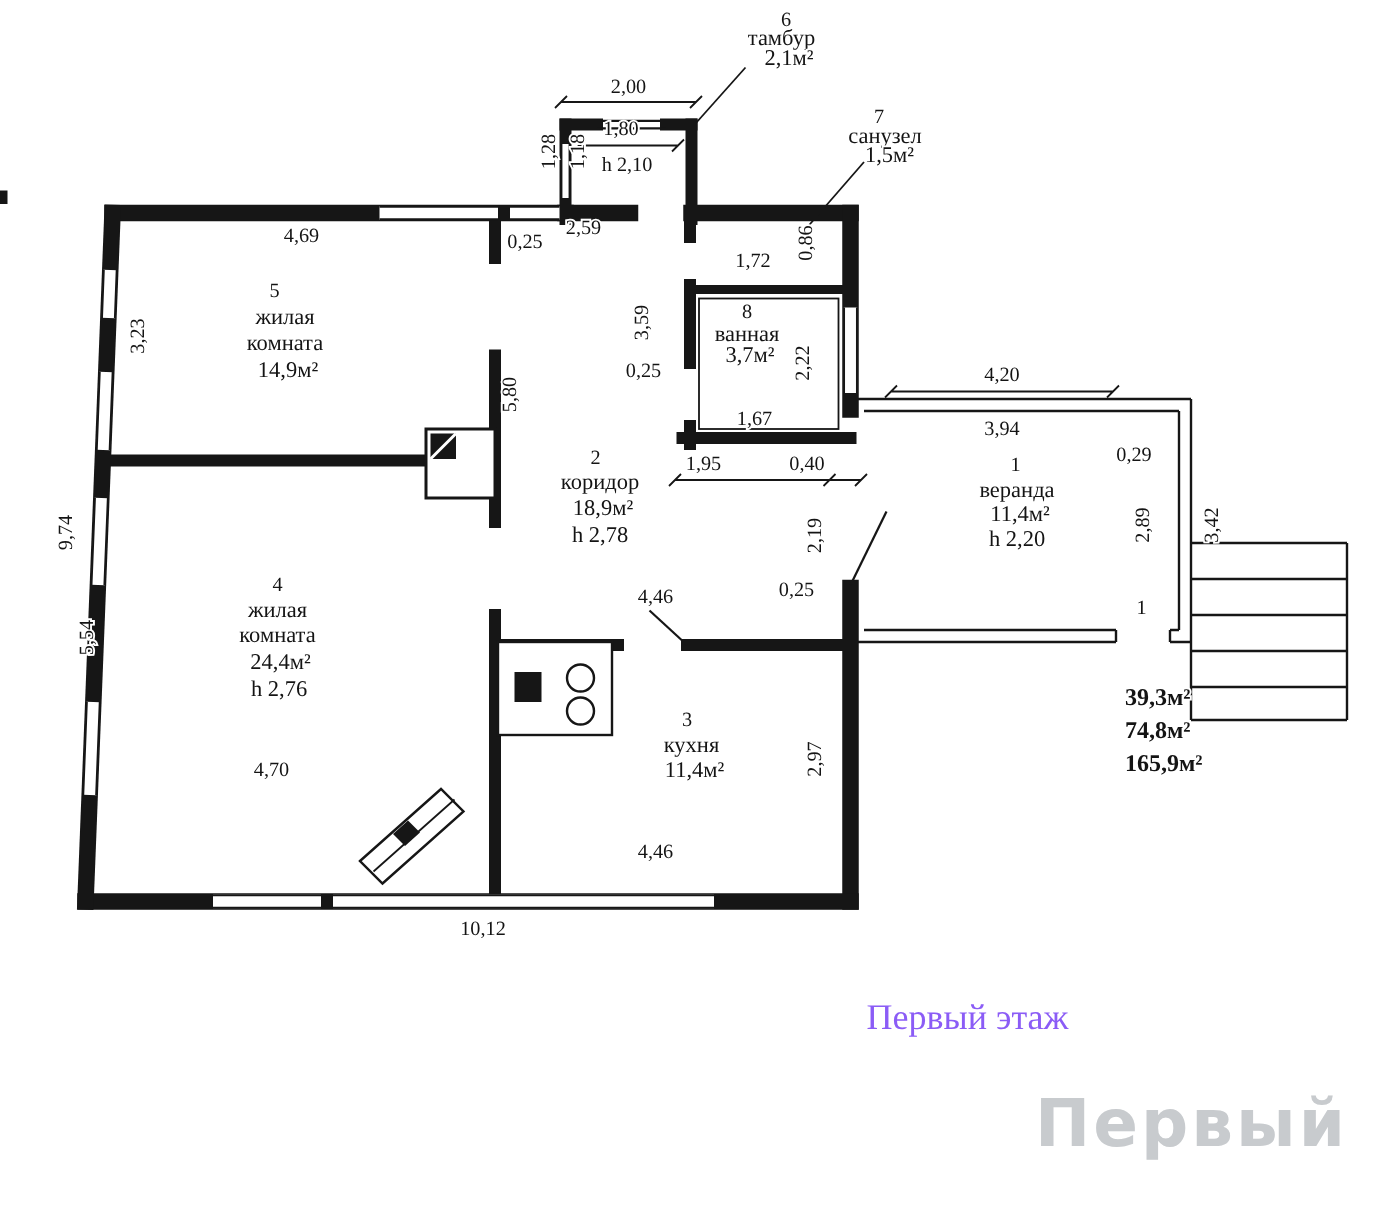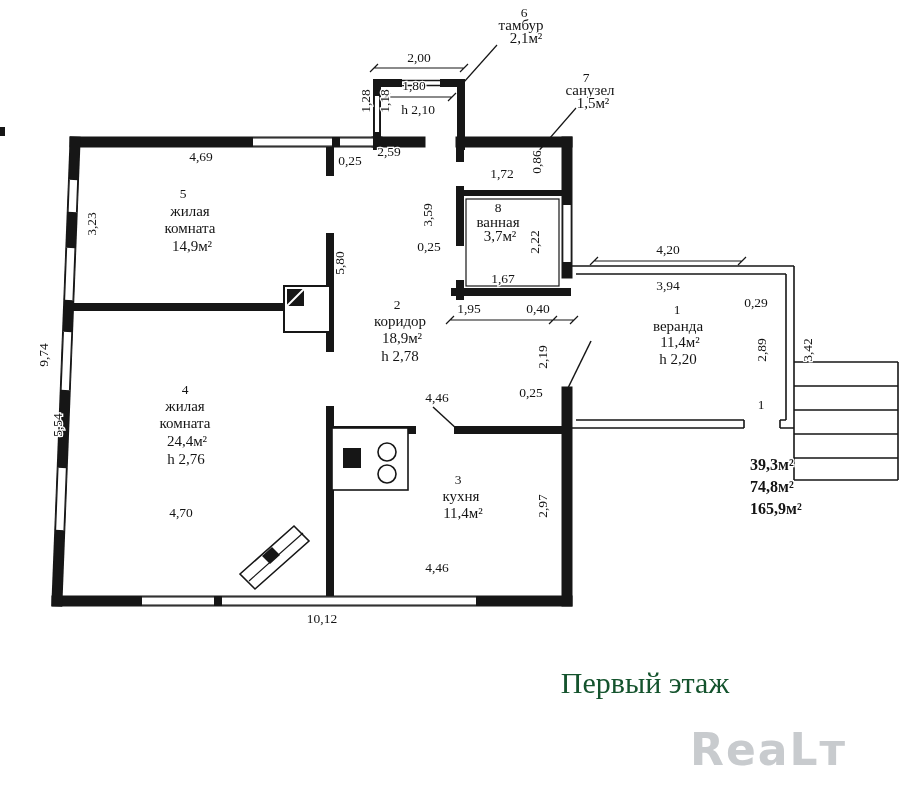--- a/index.html
+++ b/index.html
@@ -6,21 +6,21 @@
   .page{position:relative;width:915px;height:809px;background:#ffffff;overflow:hidden;
         font-family:"Liberation Serif",serif;}
   .plan-svg{position:absolute;left:0;top:0;}
   .plan-svg text{fill:#141414;font-family:"Liberation Serif",serif;
                  paint-order:stroke;stroke:#ffffff;stroke-width:2.5px;}
   .plan-svg .dim{font-size:13.5px;}
   .plan-svg .room{font-size:15px;}
   .plan-svg .num{font-size:13.5px;}
   .plan-svg .tot{font-size:16px;font-weight:bold;}
   .floor-title{position:absolute;left:545px;top:666px;width:200px;text-align:center;
-               font-size:30px;color:#14532d;font-family:"Liberation Serif",serif;}
+               font-size:24px;color:#8b5cf6;font-family:"Liberation Serif",serif;}
   .watermark{position:absolute;left:690px;top:724px;font-family:"DejaVu Sans",sans-serif;
              font-weight:700;font-size:44px;letter-spacing:2px;color:#c8cbce;}
   .artifact{position:absolute;left:0;top:127px;width:5px;height:9px;background:#161616;}
 </style>
 </head>
 <body>
 
 <div class="page">
 
   <svg class="plan-svg" width="915" height="809" viewBox="0 0 915 809">
@@ -213,15 +213,15 @@
     </g>
 
     <g>
       <text class="tot" x="750" y="470">39,3м²</text>
       <text class="tot" x="750" y="492">74,8м²</text>
       <text class="tot" x="750" y="514">165,9м²</text>
     </g>
   </svg>
 
   <div class="floor-title">Первый этаж</div>
-  <div class="watermark">ReaLт</div>
+  <div class="watermark">Первый</div>
   <div class="artifact"></div>
 </div>
 
 </body></html>

